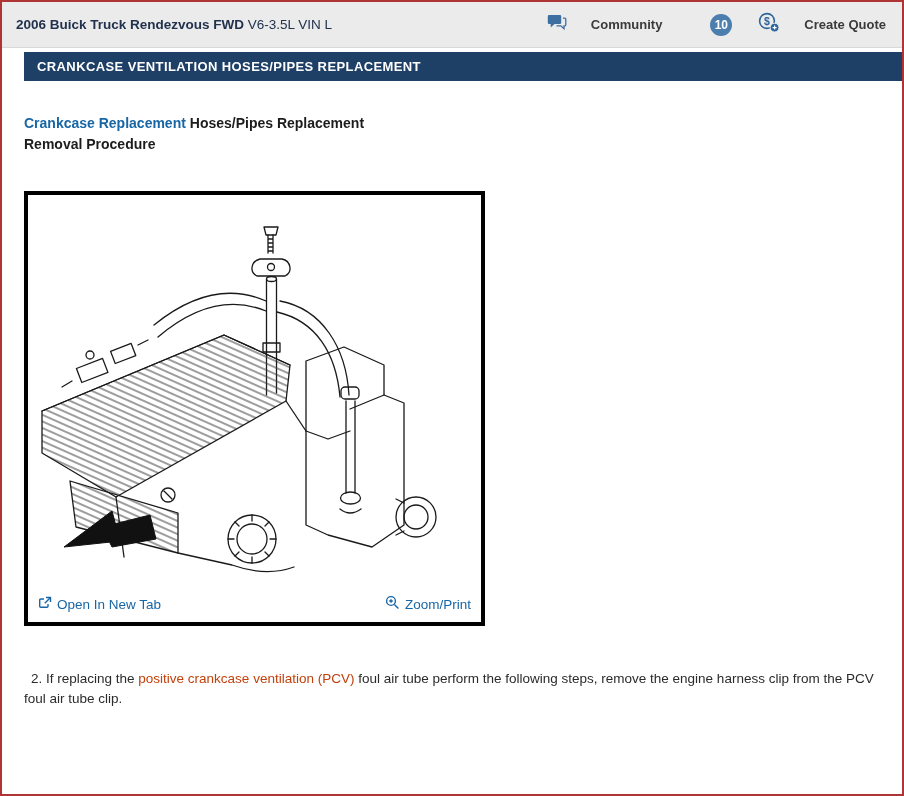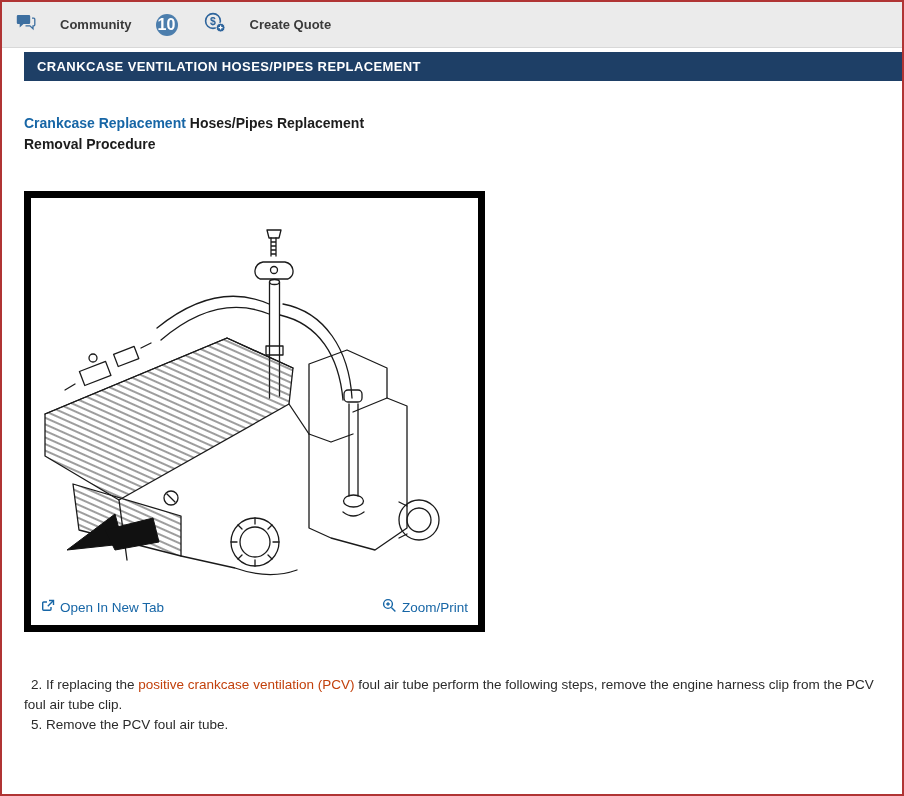--- a/index.html
+++ b/index.html
@@ -17,49 +17,50 @@
     display:flex; align-items:center; justify-content:space-between;
     padding:0 16px 0 14px;
   }
   .vehicle { font-size:13.5px; color:#22324e; }
   .vehicle .veh-bold { font-weight:bold; }
   .header-right { display:flex; align-items:center; gap:26px; }
   .hgroup { display:flex; align-items:center; gap:24px; cursor:pointer; }
   .hgroup .hlabel { font-size:13px; font-weight:bold; color:#3a3a3a; }
   .badge {
     width:22px; height:22px; border-radius:50%;
-    background:#4c7ead; color:#fff; font-size:16px; font-weight:bold;
-    display:flex; align-items:center; justify-content:center;
+    background:#4c7ead; color:#fff; font-size:12px; font-weight:bold;
+    display:flex; align-items:center; justify-content:center;margin-left:24px;
   }
   .titlebar {
     margin:4px 0 0 22px;
     background:#1e3f66; color:#ffffff;
     font-size:13px; font-weight:bold; letter-spacing:.4px;
     padding:7px 13px;
   }
   .heading { margin:32px 22px 0; font-size:14px; font-weight:bold; color:#1c1c1c; line-height:21px; }
   .heading .hlink { color:#1766a6; cursor:pointer; }
   .figure {
     margin:36px 0 0 22px; width:461px;
-    border:7px solid #000000; background:#fff;
+    border:4px solid #000000; background:#fff;
   }
   .figure-img { width:459px; height:398px; display:block; }
   .figure-footer {
     display:flex; justify-content:space-between; align-items:center;
     padding:2px 10px 9px 10px;
   }
   .flink { display:flex; align-items:center; gap:5px; color:#1766a6; font-size:13.5px; cursor:pointer; }
   .steps { margin:43px 22px 0; font-size:13.5px; color:#2b2b2b; line-height:20px; }
   .step { text-indent:7px; }
   .step .plink { color:#c2410c; cursor:pointer; text-decoration:none; }
 </style>
 </head>
 <body>
 
 <div class="header">
+  <div class="vehicle"><span class="veh-bold">2006 Buick Truck Rendezvous FWD</span><span> V6-3.5L VIN L</span></div>
   <div class="header-right">
     <div class="hgroup">
       <span>
         <svg width="20" height="17" viewBox="0 0 20 17">
             <path d="M2,1 h11 a1.2,1.2 0 0 1 1.2,1.2 v6.6 a1.2,1.2 0 0 1 -1.2,1.2 h-5.5 l-3.8,3.6 v-3.6 H2 a1.2,1.2 0 0 1 -1.2,-1.2 V2.2 A1.2,1.2 0 0 1 2,1 z" fill="#3d6fa0"></path>
             <path d="M16,4.2 h1.8 a1,1 0 0 1 1,1 v5.6 a1,1 0 0 1 -1,1 h-0.8 v3 l-3.1,-3 h-4.4" fill="none" stroke="#3d6fa0" stroke-width="1.3"></path>
           </svg>
       </span>
       <span class="hlabel">Community</span>
       <span class="badge">10</span>
@@ -163,14 +164,13 @@
             <path d="M6,4.2 V7.8 M4.2,6 H7.8"></path>
           </svg>
       </span>
       <span>Zoom/Print</span>
     </span>
   </div>
 </div>
 
 <div class="steps">
   <div class="step"><span>2. </span><span>If replacing the </span><a class="plink">positive crankcase ventilation (PCV)</a><span> foul air tube perform the following steps, remove the engine harness clip from the PCV foul air tube clip.</span></div>
-  <div class="step"><span>5. </span><span>Remove the PCV foul air tube.</span><a class="plink"></a><span></span></div>
 </div>
 
 </body></html>

